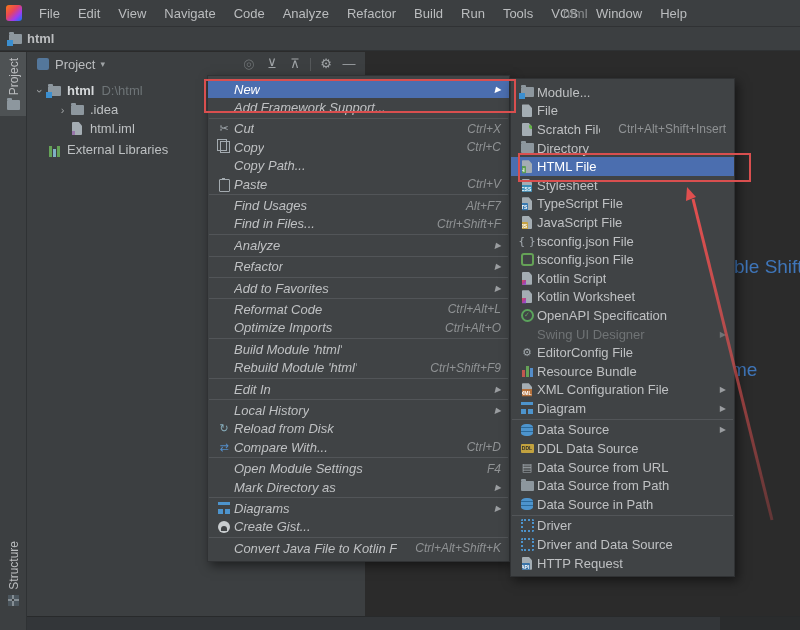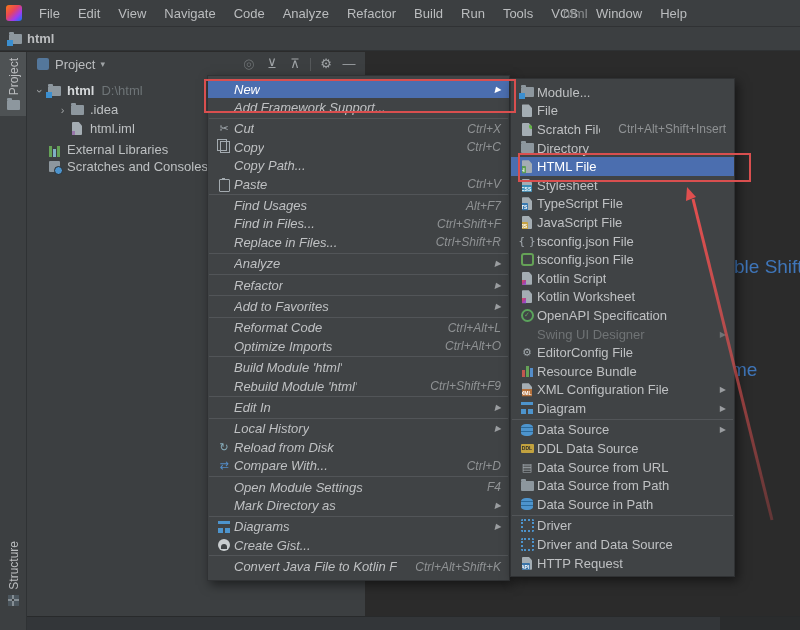--- a/index.html
+++ b/index.html
@@ -207,27 +207,20 @@
           </span>
           <span class="tlabel">html.iml</span>
         </div>
         <div class="trow" style="padding-left: 6px; align-items: flex-end;">
           <span class="chev"></span>
           <span class="ticon">
             <span class="bars libs"></span>
           </span>
           <span class="tlabel">External Libraries</span>
         </div>
-        <div class="trow" style="padding-left: 6px;">
-          <span class="chev"></span>
-          <span class="ticon">
-            <span class="scrc"></span>
-          </span>
-          <span class="tlabel">Scratches and Consoles</span>
-        </div>
       </div>
   </div>
 
   <div class="editor"></div>
   <span class="hint hint1">ble Shift</span>
   <span class="hint hint2">me</span>
 
   <div class="statusbar">
     <div class="sb-right"></div>
   </div>
@@ -271,25 +264,20 @@
       <div class="msep"></div>
       <div class="mrow">
         <span class="gut"></span>
         <span class="mlabel">Find Usages</span>
         <span class="msc">Alt+F7</span>
       </div>
       <div class="mrow">
         <span class="gut"></span>
         <span class="mlabel">Find in Files...</span>
         <span class="msc">Ctrl+Shift+F</span>
-      </div>
-      <div class="mrow">
-        <span class="gut"></span>
-        <span class="mlabel">Replace in Files...</span>
-        <span class="msc">Ctrl+Shift+R</span>
       </div>
       <div class="msep"></div>
       <div class="mrow">
         <span class="gut"></span>
         <span class="mlabel">Analyze</span>
         <span class="marr">▶</span>
       </div>
       <div class="msep"></div>
       <div class="mrow">
         <span class="gut"></span>

